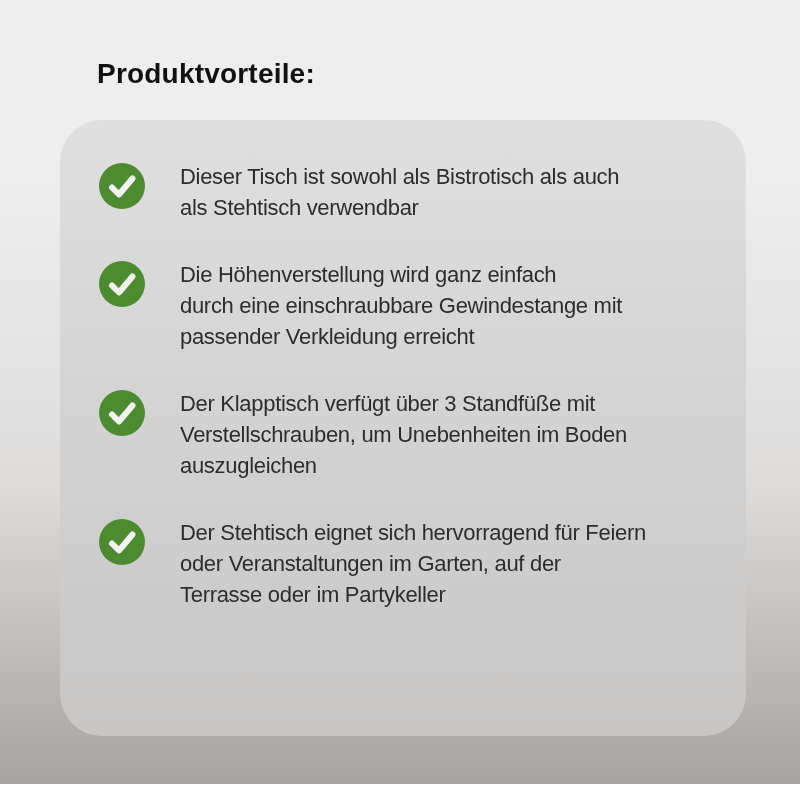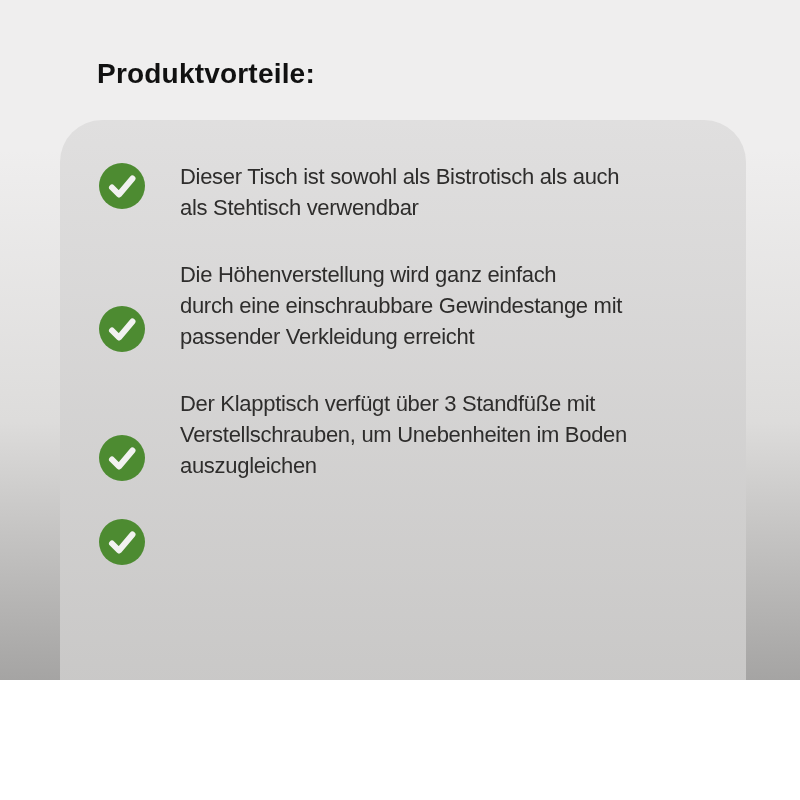--- a/index.html
+++ b/index.html
@@ -13,21 +13,21 @@
     --text: #2e2d2c;
     --title: #111111;
   }
   * { margin: 0; padding: 0; box-sizing: border-box; }
   html, body { background: #fff; }
   body { font-family: "Liberation Sans", "DejaVu Sans", sans-serif; }
 
   .stage {
     position: relative;
     width: 800px;
-    height: 680px;
+    height: 784px;
     overflow: hidden;
     background: linear-gradient(180deg,
       var(--page-top) 0%,
       var(--page-top) 22%,
       var(--page-mid) 62%,
       var(--page-bottom) 100%);
   }
 
   .page-title {
     position: absolute;
@@ -49,21 +49,21 @@
     background: linear-gradient(180deg, var(--card-top) 0%, var(--card-bottom) 100%);
     padding: 41px 36px 28px 39px;
     display: flex;
     flex-direction: column;
   }
 
   .benefit-item {
     display: flex;
     align-items: flex-start;
   }
-  .benefit-item + .benefit-item { margin-top: 36px; align-items: flex-end; }
+  .benefit-item + .benefit-item { margin-top: 36px; }
 
   .check-badge {
     flex: 0 0 auto;
     width: 46px;
     height: 46px;
     margin-top: 2px;
     display: block;
   }
 
   .benefit-text {
@@ -112,16 +112,19 @@
       <div class="benefit-text">Der Klapptisch verfügt über 3 Standfüße mit
 Verstellschrauben, um Unebenheiten im Boden
 auszugleichen</div>
     </div>
 
     <div class="benefit-item">
       <svg class="check-badge" viewBox="0 0 46 46" aria-hidden="true">
         <circle cx="23" cy="23" r="23" fill="#4d8b31"></circle>
         <path d="M13 24.5 L20 31.5 L33.5 15.5" fill="none" stroke="#f2f2f0" stroke-width="6" stroke-linecap="round" stroke-linejoin="round"></path>
       </svg>
+      <div class="benefit-text">Der Stehtisch eignet sich hervorragend für Feiern
+oder Veranstaltungen im Garten, auf der
+Terrasse oder im Partykeller</div>
     </div>
 
   </div>
 </div>
 
 </body></html>

